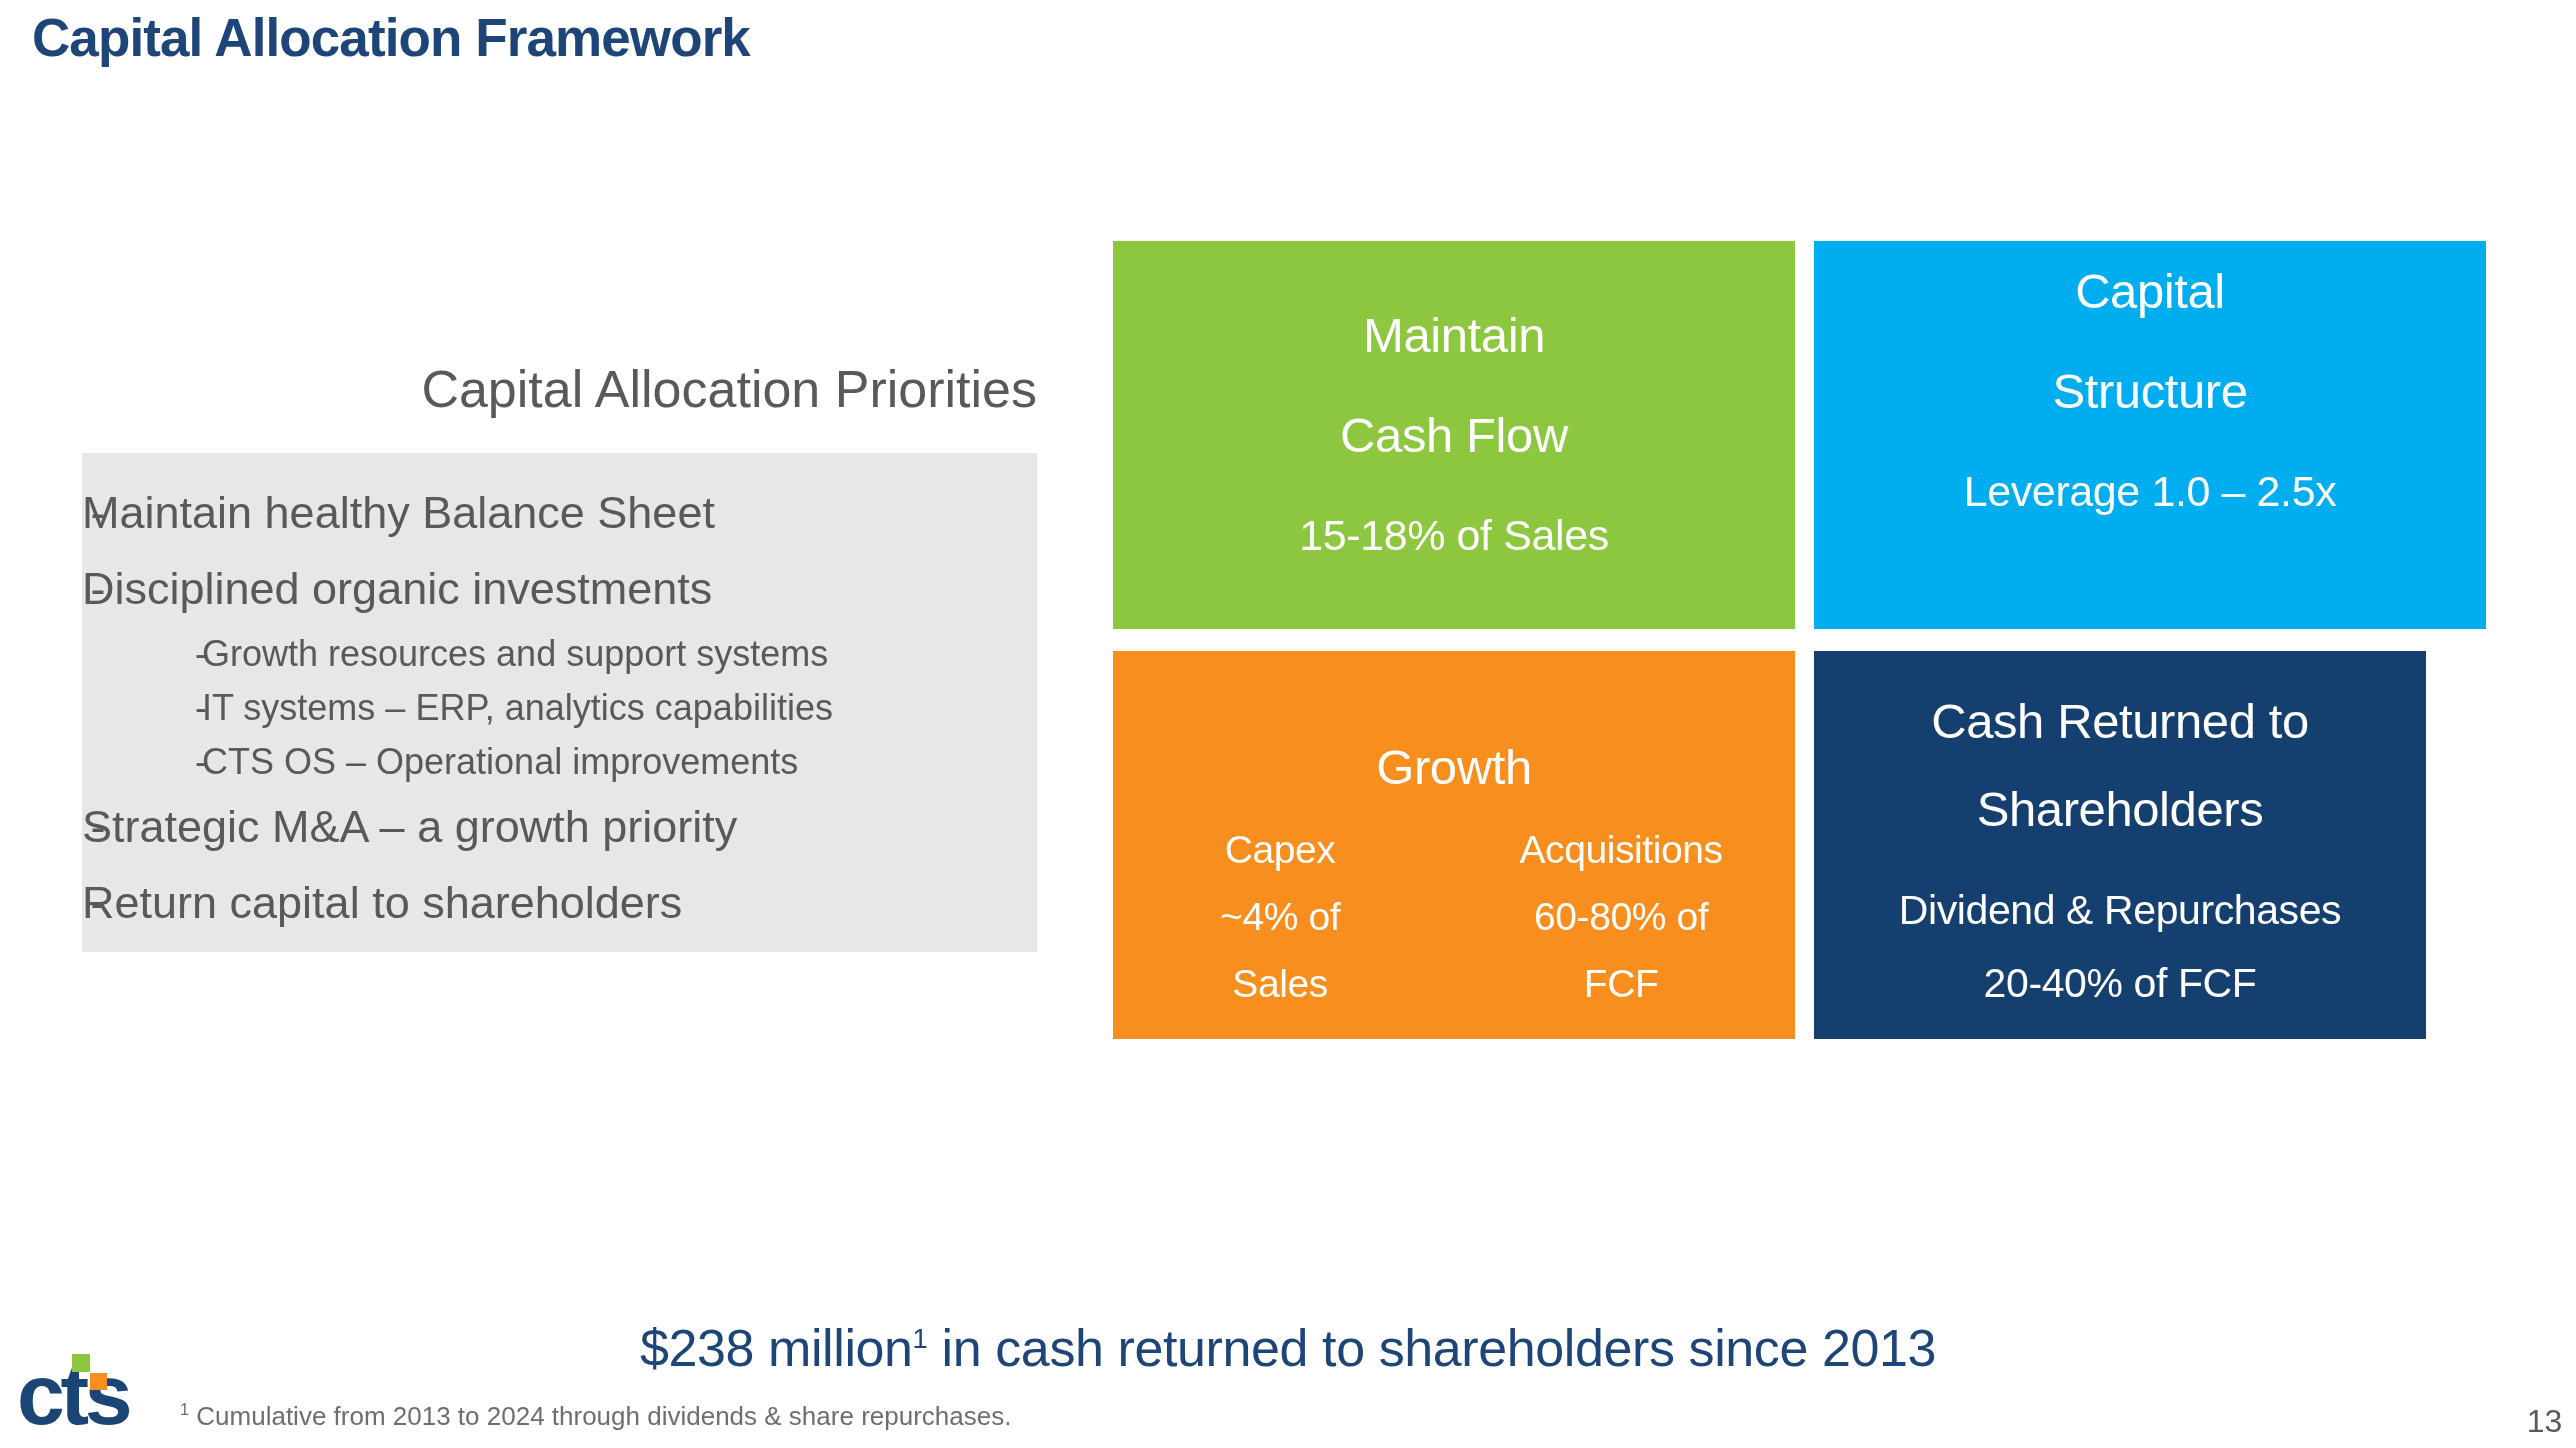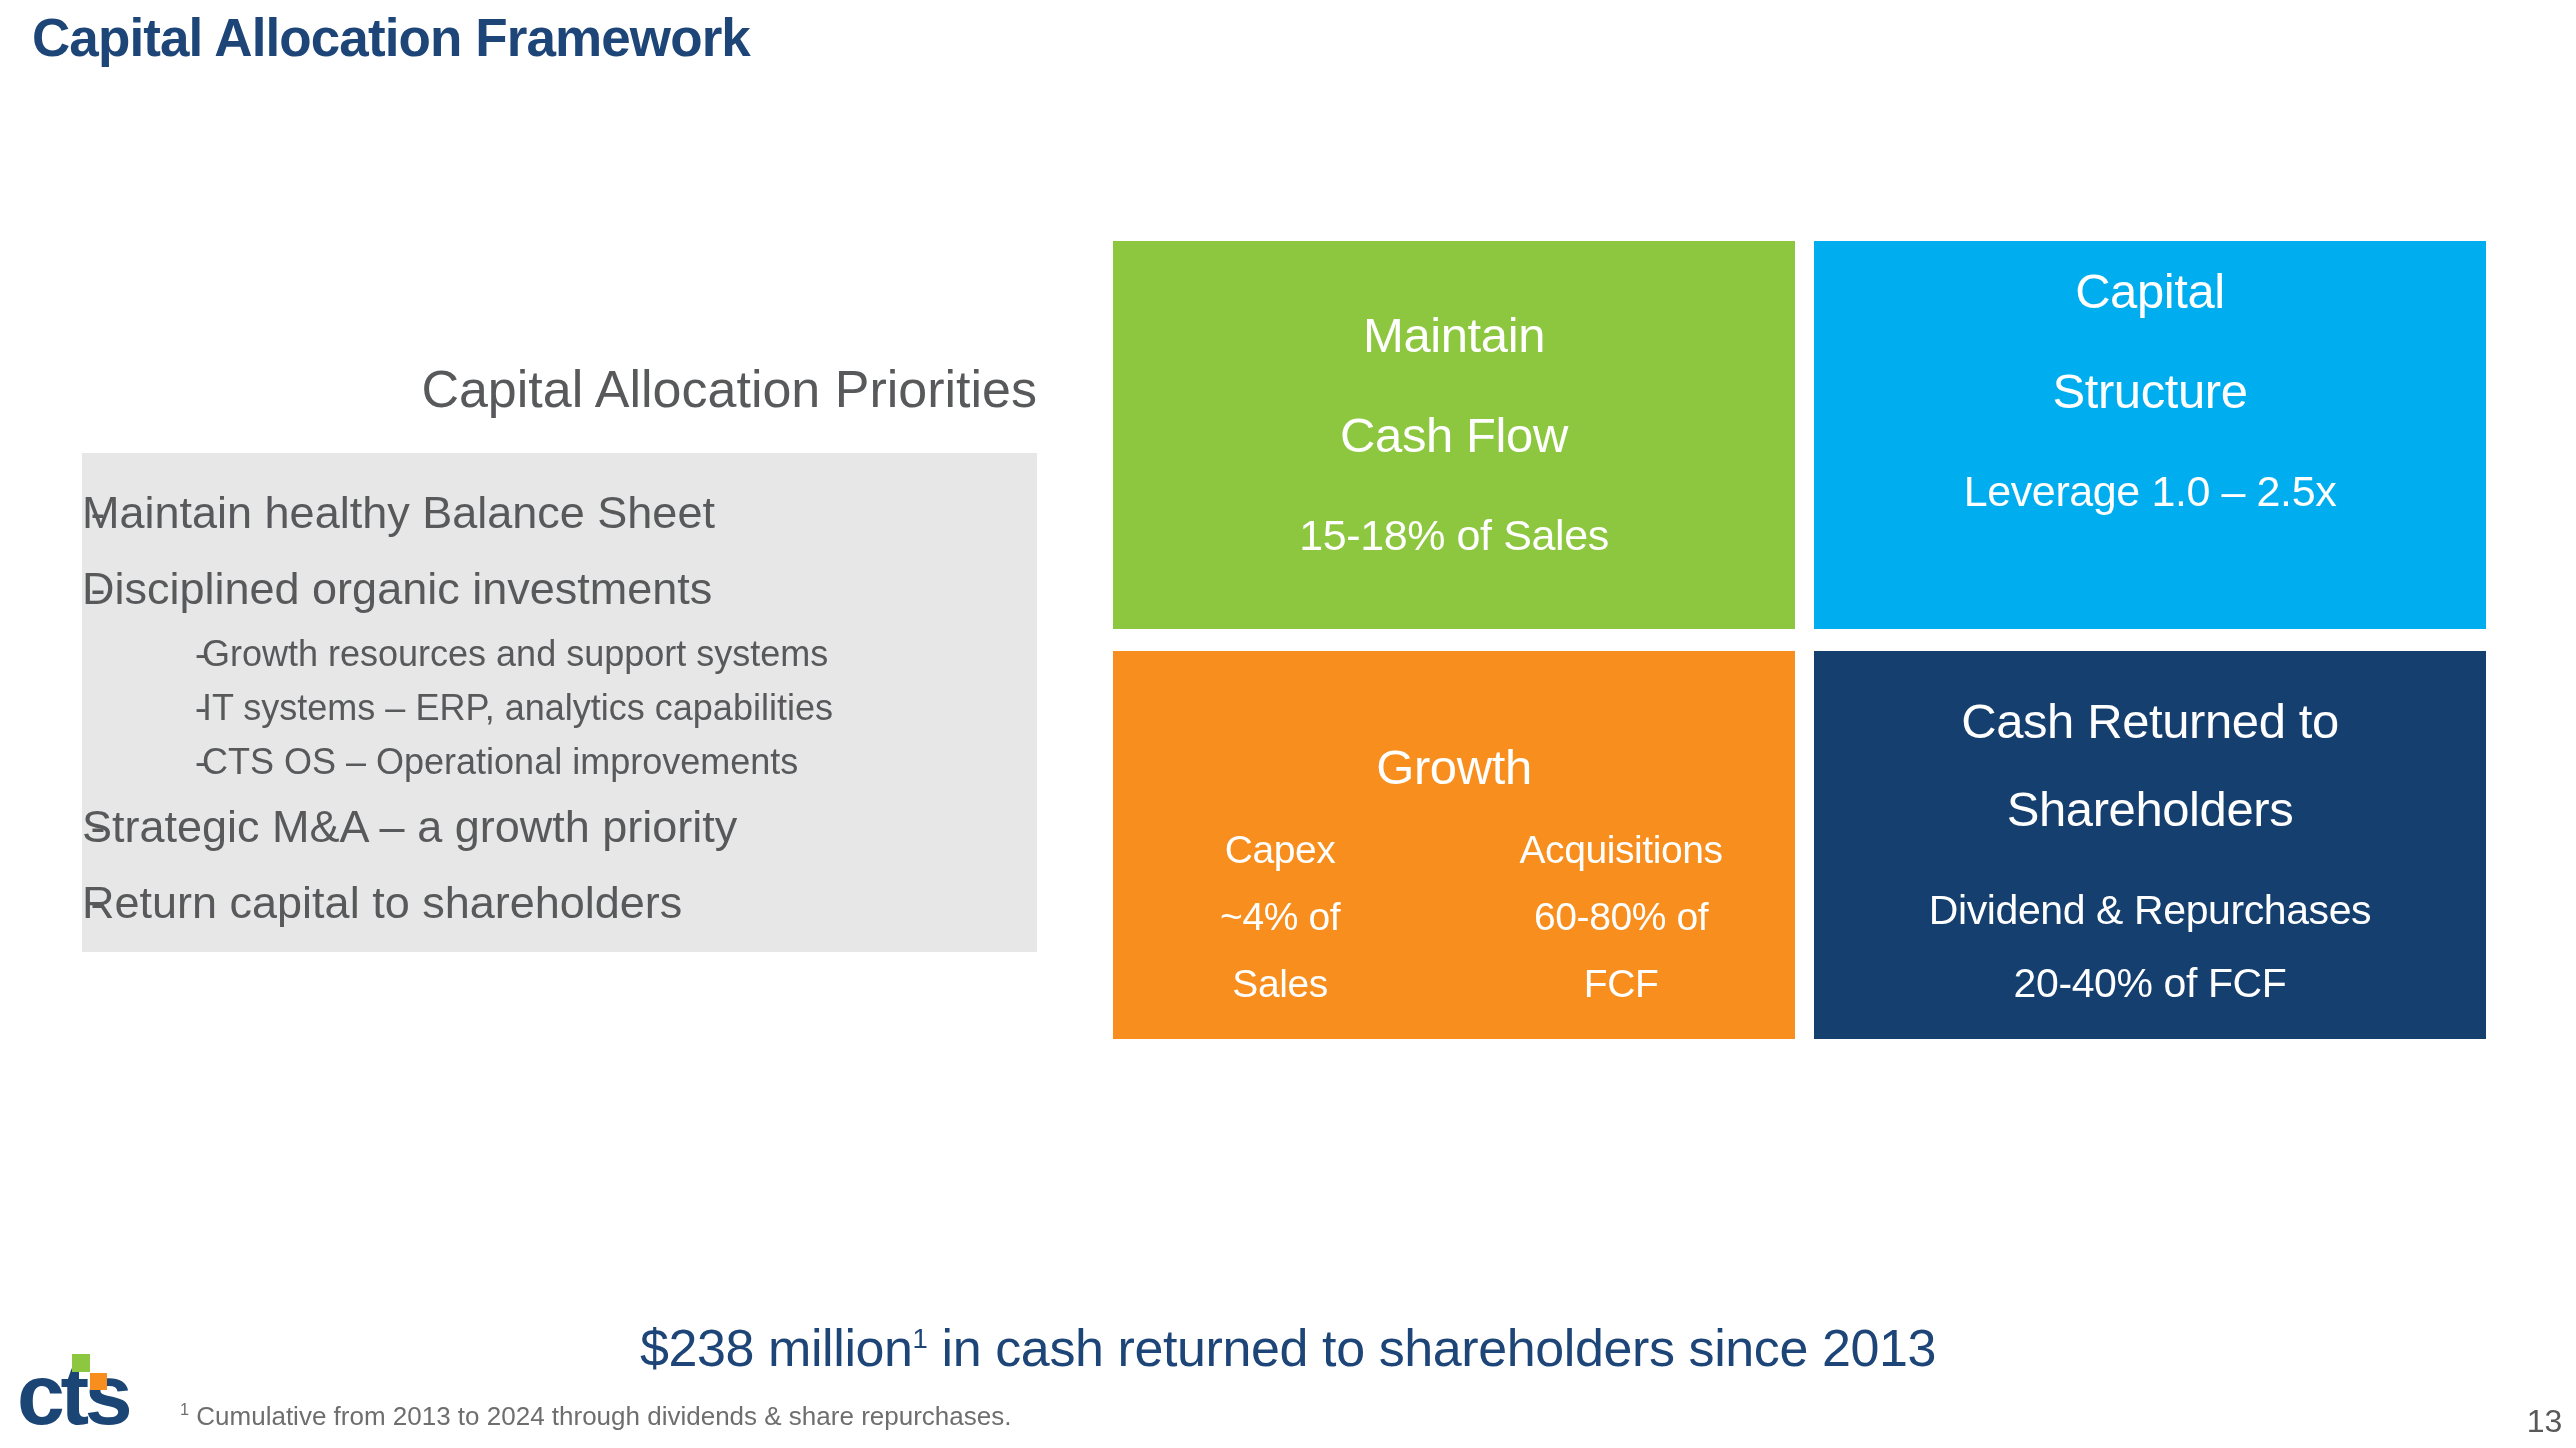--- a/index.html
+++ b/index.html
@@ -39,21 +39,21 @@
 
   
   .box {
     position:absolute; color:#ffffff; text-align:center;
     display:flex; flex-direction:column; align-items:center;
     letter-spacing:-0.4px;
   }
   .box-green  { left:1113px; top:241px; width:682px; height:388px; justify-content:center; }
   .box-blue   { left:1814px; top:241px; width:672px; height:388px; justify-content:flex-start; }
   .box-orange { left:1113px; top:651px; width:682px; height:388px; }
-  .box-navy   { left:1814px; top:651px; width:672px; height:388px; }
+  .box-navy   { left:1814px; top:651px; width:612px; height:388px; }
 
   .box-title-line { font-size:49px; line-height:100px; white-space:nowrap; }
   .box-subtitle   { font-size:43px; line-height:100px; white-space:nowrap; }
 
   .box-orange { padding-top:90px; box-sizing:border-box; }
   .growth-title { font-size:49px; line-height:53px; white-space:nowrap; }
   .growth-columns { display:flex; width:100%; margin-top:21.5px; }
   .growth-col-left  { width:49%; }
   .growth-col-right { width:51%; }
   .growth-col-line { font-size:39px; line-height:67px; white-space:nowrap; }

